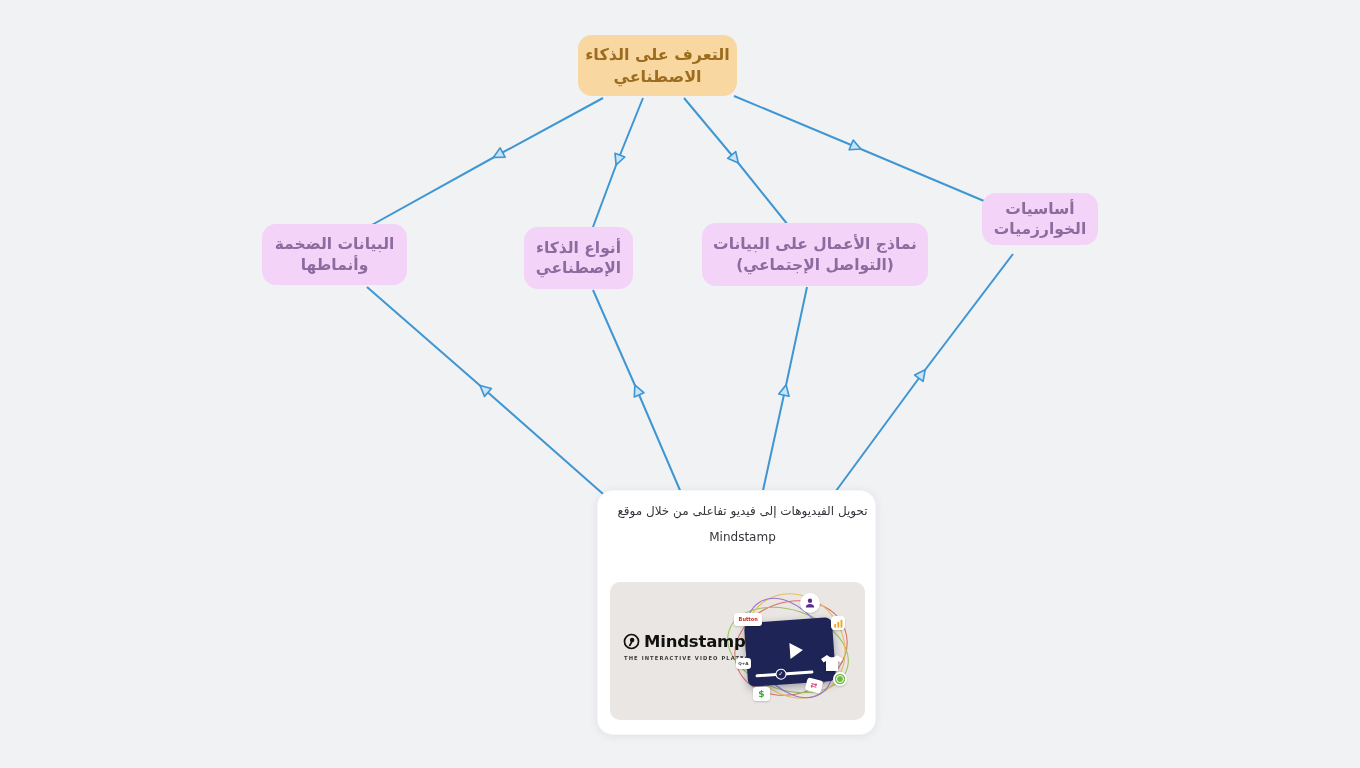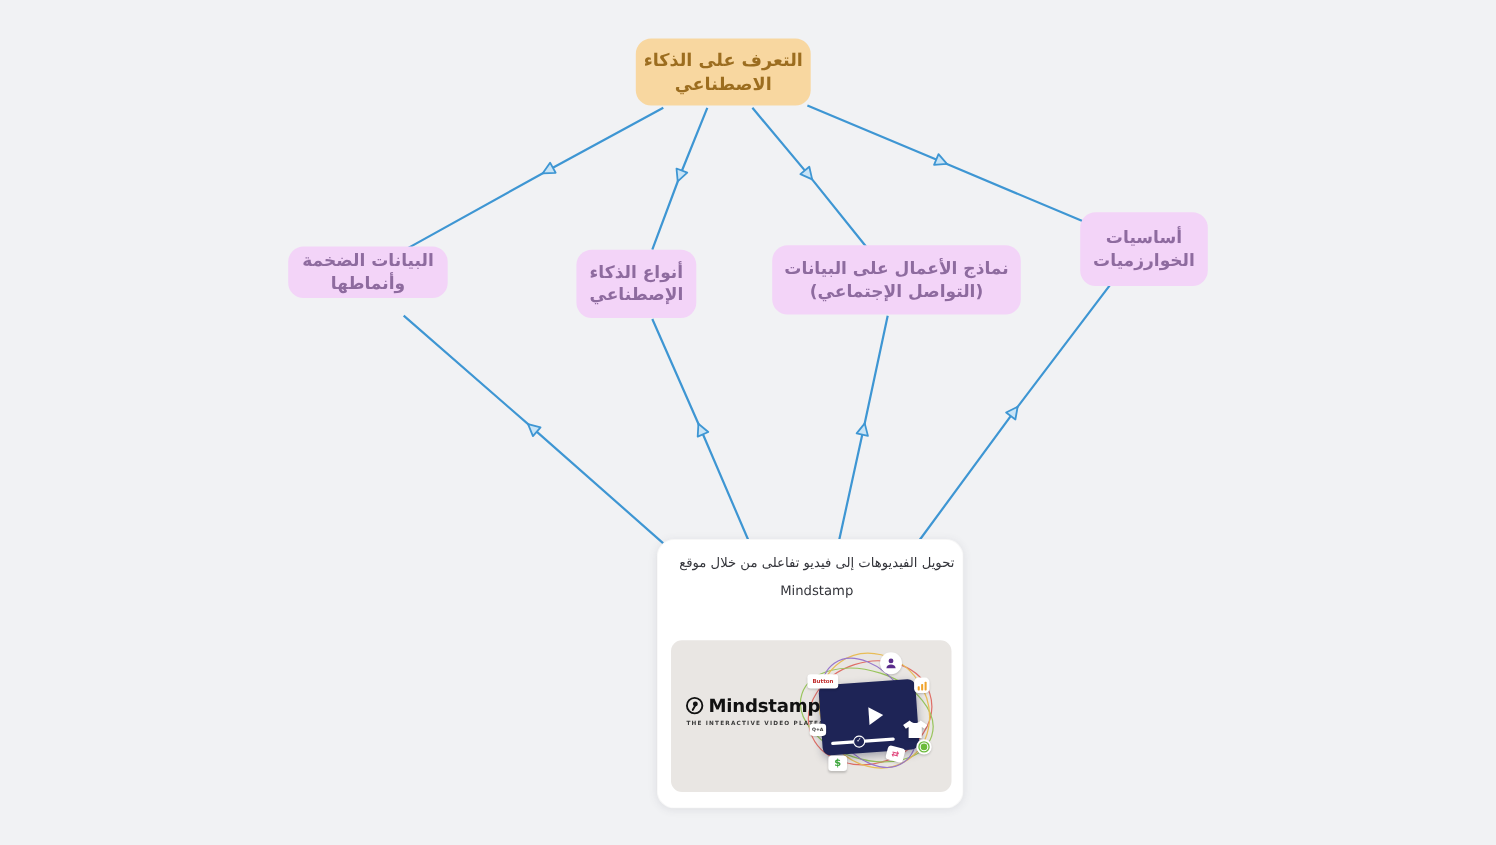--- a/index.html
+++ b/index.html
@@ -14,24 +14,24 @@
   html,body{width:1360px;height:768px;}
   body{font-family:"DejaVu Sans",sans-serif;background:var(--bg);}
   .canvas{position:relative;width:1360px;height:768px;background:var(--bg);overflow:hidden;}
   .edges{position:absolute;left:0;top:0;}
   .node{position:absolute;display:flex;align-items:center;justify-content:center;
         text-align:center;font-weight:bold;border-radius:14px;line-height:1.32;
         padding:4px 0;white-space:normal;}
   .node-root{left:578px;top:35px;width:159px;height:61px;font-size:16px;
              background:var(--root-bg);color:var(--root-text);}
   .node-child{background:var(--child-bg);color:var(--child-text);font-size:15.5px;}
-  .node-bigdata{left:262px;top:224px;width:145px;height:47px;}
+  .node-bigdata{left:262px;top:224px;width:145px;height:61px;}
   .node-aitypes{left:524px;top:227px;width:109px;height:62px;}
   .node-business{left:702px;top:223px;width:226px;height:63px;}
-  .node-algorithms{left:982px;top:193px;width:116px;height:67px;}
+  .node-algorithms{left:982px;top:193px;width:116px;height:52px;}
 
   .card{position:absolute;left:597px;top:490px;width:279px;height:245px;background:var(--card-bg);
         border-radius:16px;box-shadow:0 1px 8px rgba(70,70,90,.10);border:1px solid rgba(0,0,0,.03);}
   .card-text{padding-top:7px;}
   .card-line{height:26px;line-height:26px;font-size:12px;color:var(--card-text);text-align:center;padding-left:12px;}
 
   .promo{position:absolute;left:12px;top:91px;width:255px;height:138px;border-radius:10px;
          background:var(--image-bg);overflow:hidden;}
   .orbits{position:absolute;left:0;top:0;}
   .brand-row{position:absolute;left:13px;top:50px;display:flex;align-items:center;gap:4px;}

